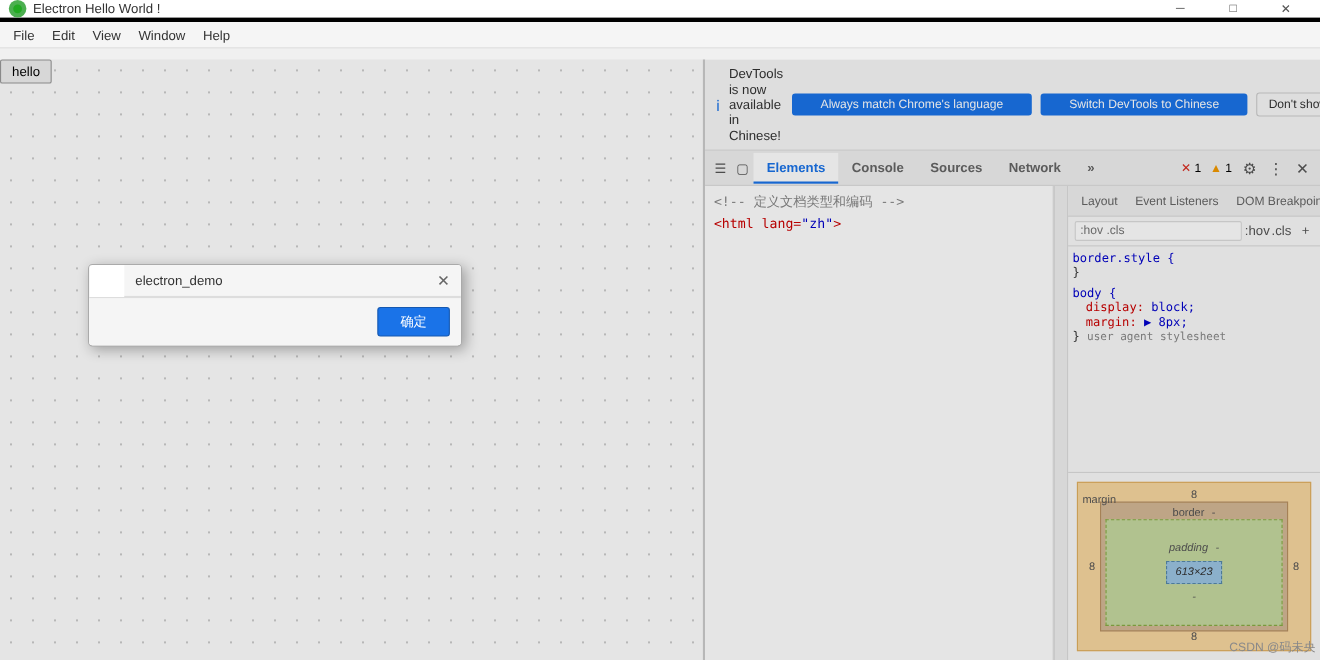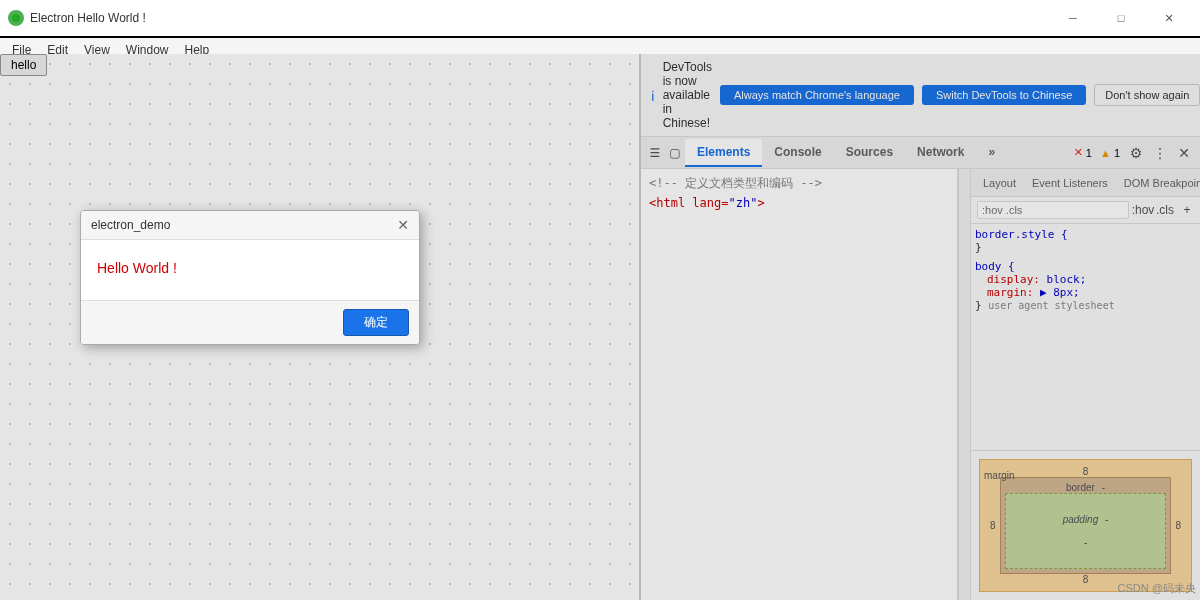--- a/index.html
+++ b/index.html
@@ -9,25 +9,25 @@
       background: #f0f0f0;
       width: 1200px;
       height: 600px;
       overflow: hidden;
       position: relative;
     }
 
     
     .title-bar {
       background: #ffffff;
-      height: 38px;
+      height: 20px;
       display: flex;
       align-items: center;
       padding: 0 8px;
-      border-bottom: 2px solid #000000;
+      border-bottom: 4px solid #000000;
       position: relative;
     }
     .title-bar-icon {
       width: 16px;
       height: 16px;
       background: #4caf50;
       border-radius: 50%;
       margin-right: 6px;
       display: flex; align-items: center; justify-content: center;
     }
@@ -123,21 +123,21 @@
     }
     .notification-text {
       font-size: 12px;
       color: #333;
       flex: 1;
     }
     .btn-blue {
       background: #1a73e8;
       color: white;
       border: none;
-      padding: 4px 14px;
+      padding: 4px 26px;
       border-radius: 3px;
       font-size: 11px;
       cursor: pointer;
       white-space: nowrap;
     }
     .btn-outline {
       background: transparent;
       color: #333;
       border: 1px solid #ccc;
       padding: 4px 10px;
@@ -403,20 +403,21 @@
       width: 340px;
       overflow: hidden;
     }
     .dialog-titlebar {
       background: #f5f5f5;
       border-bottom: 1px solid #ddd;
       padding: 6px 10px;
       display: flex;
       align-items: center;
       justify-content: space-between;
+      margin-left: 32px;
     }
     .dialog-title-text {
       font-size: 12px;
       color: #333;
     }
     .dialog-close {
       background: transparent;
       border: none;
       cursor: pointer;
       font-size: 14px;
@@ -561,20 +562,23 @@
           <div class="box-val-top">8</div>
           <div class="box-middle-row">
             <span class="box-side-val">8</span>
             <div class="box-border">
               <span class="box-label" style="position:static;font-size:10px;color:#555;">border</span>
               <span style="font-size:10px;color:#555;margin-left:4px;">-</span>
               <div class="box-padding">
                 <span style="font-size:10px;color:#555;">padding</span>
                 <span style="font-size:10px;color:#555;margin-left:4px;">-</span>
                 <div style="height:6px;"></div>
+                <div style="text-align:center;">
+                  <span class="box-content">613×23</span>
+                </div>
                 <div style="height:6px;"></div>
                 <div class="box-val-bottom">-</div>
               </div>
             </div>
             <span class="box-side-val">8</span>
           </div>
           <div class="box-val-bottom">8</div>
         </div>
       </div>
 
@@ -582,20 +586,17 @@
     </div>
   </div>
 </div>
 
 <div class="dialog-overlay">
   <div class="dialog-box">
     <div class="dialog-titlebar">
       <span class="dialog-title-text">electron_demo</span>
       <button class="dialog-close">✕</button>
     </div>
-    <div class="dialog-body">
-      <span class="dialog-message">Hello World !</span>
-    </div>
     <div class="dialog-footer">
       <button class="dialog-ok-btn">确定</button>
     </div>
   </div>
 </div>
 
 </body></html>

